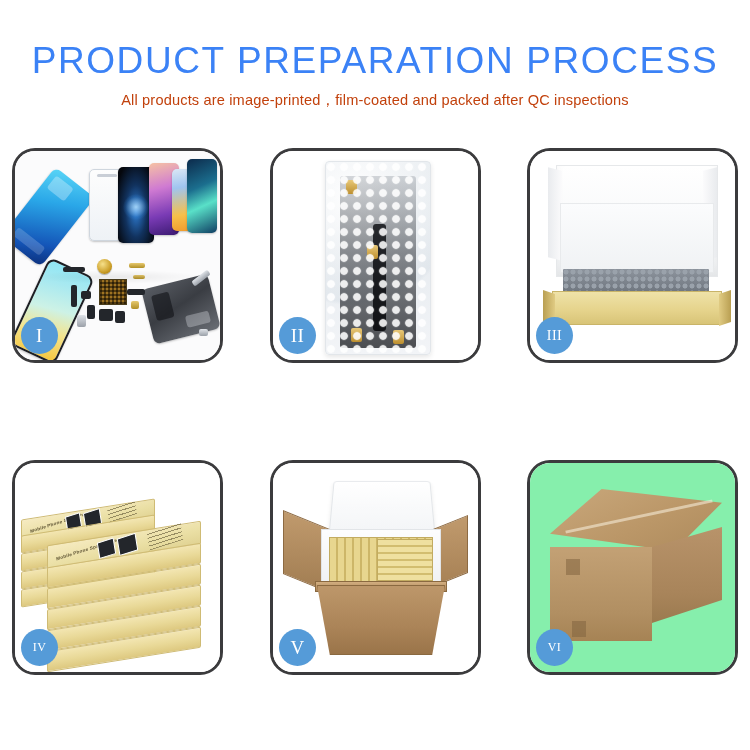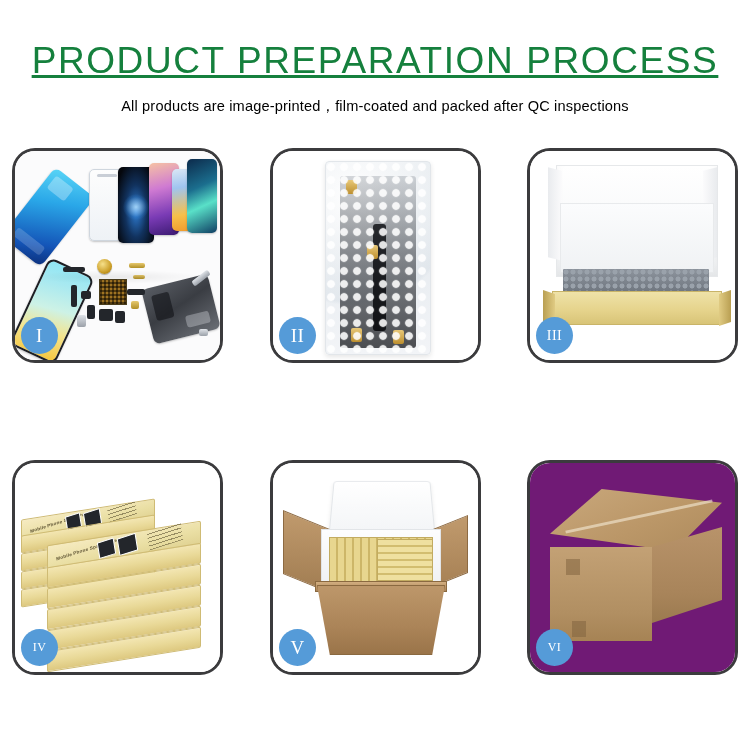--- a/index.html
+++ b/index.html
@@ -16,33 +16,32 @@
   }
 
   
   .header { position: absolute; left: 0; top: 0; width: 750px; text-align: center; }
   .title {
     margin: 0;
     padding-top: 42px;
     font-size: 37px;
     font-weight: 500;
     letter-spacing: 1.6px;
-    color: #15803d;
+    color: #3b82f6;
     line-height: 1.05;
     font-family: "Liberation Sans", sans-serif;
     white-space: nowrap;
-    text-decoration: underline;
   }
   .subtitle {
-    margin: 6px;
+    margin: 0;
     padding-top: 10px;
     font-size: 14.6px;
     font-weight: 400;
     letter-spacing: 0.15px;
-    color: #000000;
+    color: #c2410c;
     white-space: nowrap;
   }
 
   
   .grid {
     position: absolute;
     left: 12px; top: 148px;
     width: 726px; height: 526px;
   }
   .card {
@@ -352,21 +351,21 @@
     border: 1px solid #8a6940;
     clip-path: polygon(0 0, 100% 0, 90% 100%, 10% 100%);
   }
   .c5-rim {
     position: absolute; left: 42px; top: 118px; width: 130px; height: 9px;
     background: linear-gradient(180deg,#d2ae80,#ab8458);
     border: 1px solid #8a6940;
   }
 
   
-  .box6 { background: #701a75; }
+  .box6 { background: #86efac; }
   .c6-top {
     position: absolute; left: 20px; top: 26px; width: 172px; height: 62px;
     background: linear-gradient(155deg,#c9a87c 0%, #bb9768 55%, #ad8a5c 100%);
     clip-path: polygon(30% 0, 100% 22%, 72% 100%, 0 72%);
     border-radius: 2px;
   }
   .c6-seam {
     position: absolute; left: 34px; top: 52px; width: 150px; height: 3px;
     background: rgba(245,235,215,.6);
     transform: rotate(-12deg);

